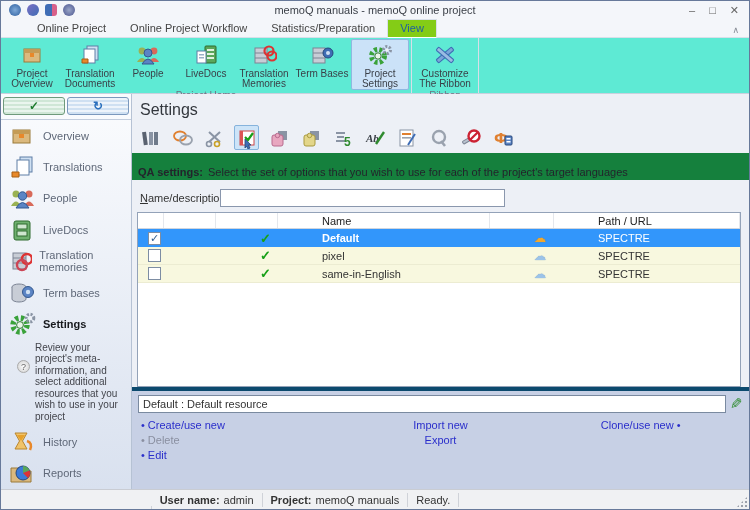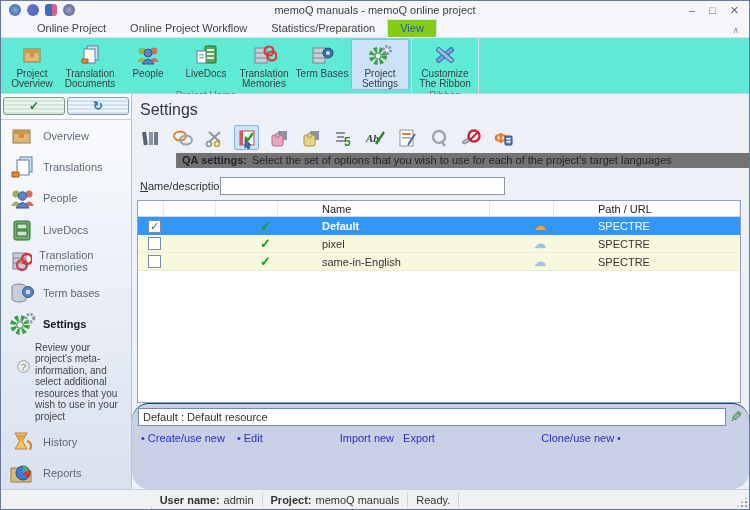--- a/index.html
+++ b/index.html
@@ -46,21 +46,21 @@
   .side-item.active { color:#16181c; font-weight:bold; }
   .side-desc { display:flex; gap:5px; padding:2px 6px 4px 16px; color:#43454c; font-size:10px; line-height:11.5px; }
   .qmark { width:13px; height:13px; border-radius:50%; background:radial-gradient(#fdfdfd,#cfcfcf); border:1px solid #aaa; color:#666; font-size:9px; text-align:center; line-height:12px; flex:0 0 auto; margin-top:18px; }
 
   
   .main { flex:1; background:#edf0f6; display:flex; flex-direction:column; min-width:0; }
   .page-title { font-size:16px; color:#33373d; padding:7px 0 4px 8px; flex:0 0 auto; }
   .icon-strip { display:flex; gap:7px; padding:2px 0 3px 6px; flex:0 0 auto; }
   .tool { width:25px; height:25px; display:flex; align-items:center; justify-content:center; border:1px solid transparent; border-radius:2px; cursor:default; }
   .tool.sel { background:#cde4f8; border-color:#86b3dc; }
-  .qa-banner { background:#737373; color:#23242c; padding:1px 6px 2px; flex:0 0 auto;margin-left:44px; }
+  .qa-banner { background:#15803d; color:#23242c; padding:13px 6px 2px; flex:0 0 auto; }
   .qa-banner b { margin-right:5px; }
   .filter-row { display:flex; align-items:center; padding:9px 0 5px 8px; flex:0 0 auto; }
   .filter-row label { width:80px; }
   .filter-row label u { text-decoration:underline; }
   .filter-row input { width:285px; height:18px; border:1px solid #8a97ad; background:#fff; font-family:inherit; font-size:11px; padding:0 3px; }
 
   
   .grid { margin:0 8px 0 5px; background:#fff; border:1px solid #93a2b8; flex:1; display:flex; flex-direction:column; min-height:0; overflow:hidden; }
   .grow { display:grid; grid-template-columns:26px 12px 22px 172px 24px 1fr; align-items:center; height:18px; flex:0 0 auto;gap:40px; }
   .grow.head { height:16px; border-bottom:1px solid #cfd5de; color:#222; background:#fff; }
@@ -69,26 +69,26 @@
   .grow.r-yellow { background:#f8f8df; border-bottom:1px solid #ececd2; }
   .grow.r-sel { background:#3296fb; color:#fff; }
   .grow.r-sel .name { font-weight:bold; }
   .cb { width:13px; height:13px; border:1px solid #7d8da3; background:#fff; margin-left:6px; display:flex; align-items:center; justify-content:center; font-size:11px; color:#2f5d8f; line-height:11px; }
   .okmark { color:#18a018; font-weight:bold; font-size:13px; }
   .cloud { font-size:12px; line-height:12px; }
   .cloud.orange { color:#f0a830; text-shadow:0 0 1px #b97c10; }
   .cloud.blue { color:#9cc3e8; text-shadow:0 0 1px #5f8cb8; }
 
   
-  .bottom-panel { background:#c7d0e5; border-top:1px solid #0c4a6e; padding:4px 6px 2px; flex:0 0 auto; height:86px;border-radius:17px; }
+  .bottom-panel { background:#c7d0e5; border-top:4px solid #0c4a6e; padding:4px 6px 2px; flex:0 0 auto; height:102px; }
   .detail-row { display:flex; align-items:center; gap:4px; }
   .detail-box { flex:1; height:18px; background:#fff; border:1px solid #7a8aa0; padding:1px 4px; line-height:15px; }
   .edit-glyph { color:#2e8b2e; font-size:15px; line-height:16px; transform:scaleX(-1); }
   .links { display:grid; grid-template-columns:1fr 1fr 1fr; margin-top:6px; }
-  .lcol { display:flex; flex-direction:row; gap:9px; }
+  .lcol { display:flex; flex-direction:column; gap:3px; }
   .lcol.center { align-items:center; }
   .lcol.right { align-items:center; }
   .link { color:#2a2ecb; cursor:default; }
   .link .blt { color:#2a2ecb; margin:0 3px; }
   .link.disabled, .link.disabled .blt { color:#8a8fa0; }
 
   
   .statusbar { height:20px; background:#f0f1f3; border-top:1px solid #c9ccd3; display:flex; align-items:center; padding:0 6px; gap:0; flex:0 0 auto; position:relative; }
   .sitem { padding:0 8px; border-right:1px solid #cfd2d8; height:14px; line-height:14px; }
   .sitem:first-child { padding-left:2px;margin-top:27px; }
@@ -472,20 +472,21 @@
       </div>
 
       <div class="bottom-panel">
         <div class="detail-row">
           <div class="detail-box">Default : Default resource</div>
           <span class="edit-glyph">✎</span>
         </div>
         <div class="links">
           <div class="lcol">
             <span class="link"><span class="blt">•</span><span>Create/use new</span></span>
+            <span class="link disabled"><span class="blt">•</span><span>Delete</span></span>
             <span class="link"><span class="blt">•</span><span>Edit</span></span>
           </div>
           <div class="lcol center">
             <span class="link"><span>Import new</span></span>
             <span class="link"><span>Export</span></span>
           </div>
           <div class="lcol right">
             <span class="link"><span>Clone/use new</span><span class="blt">•</span></span>
           </div>
         </div>

